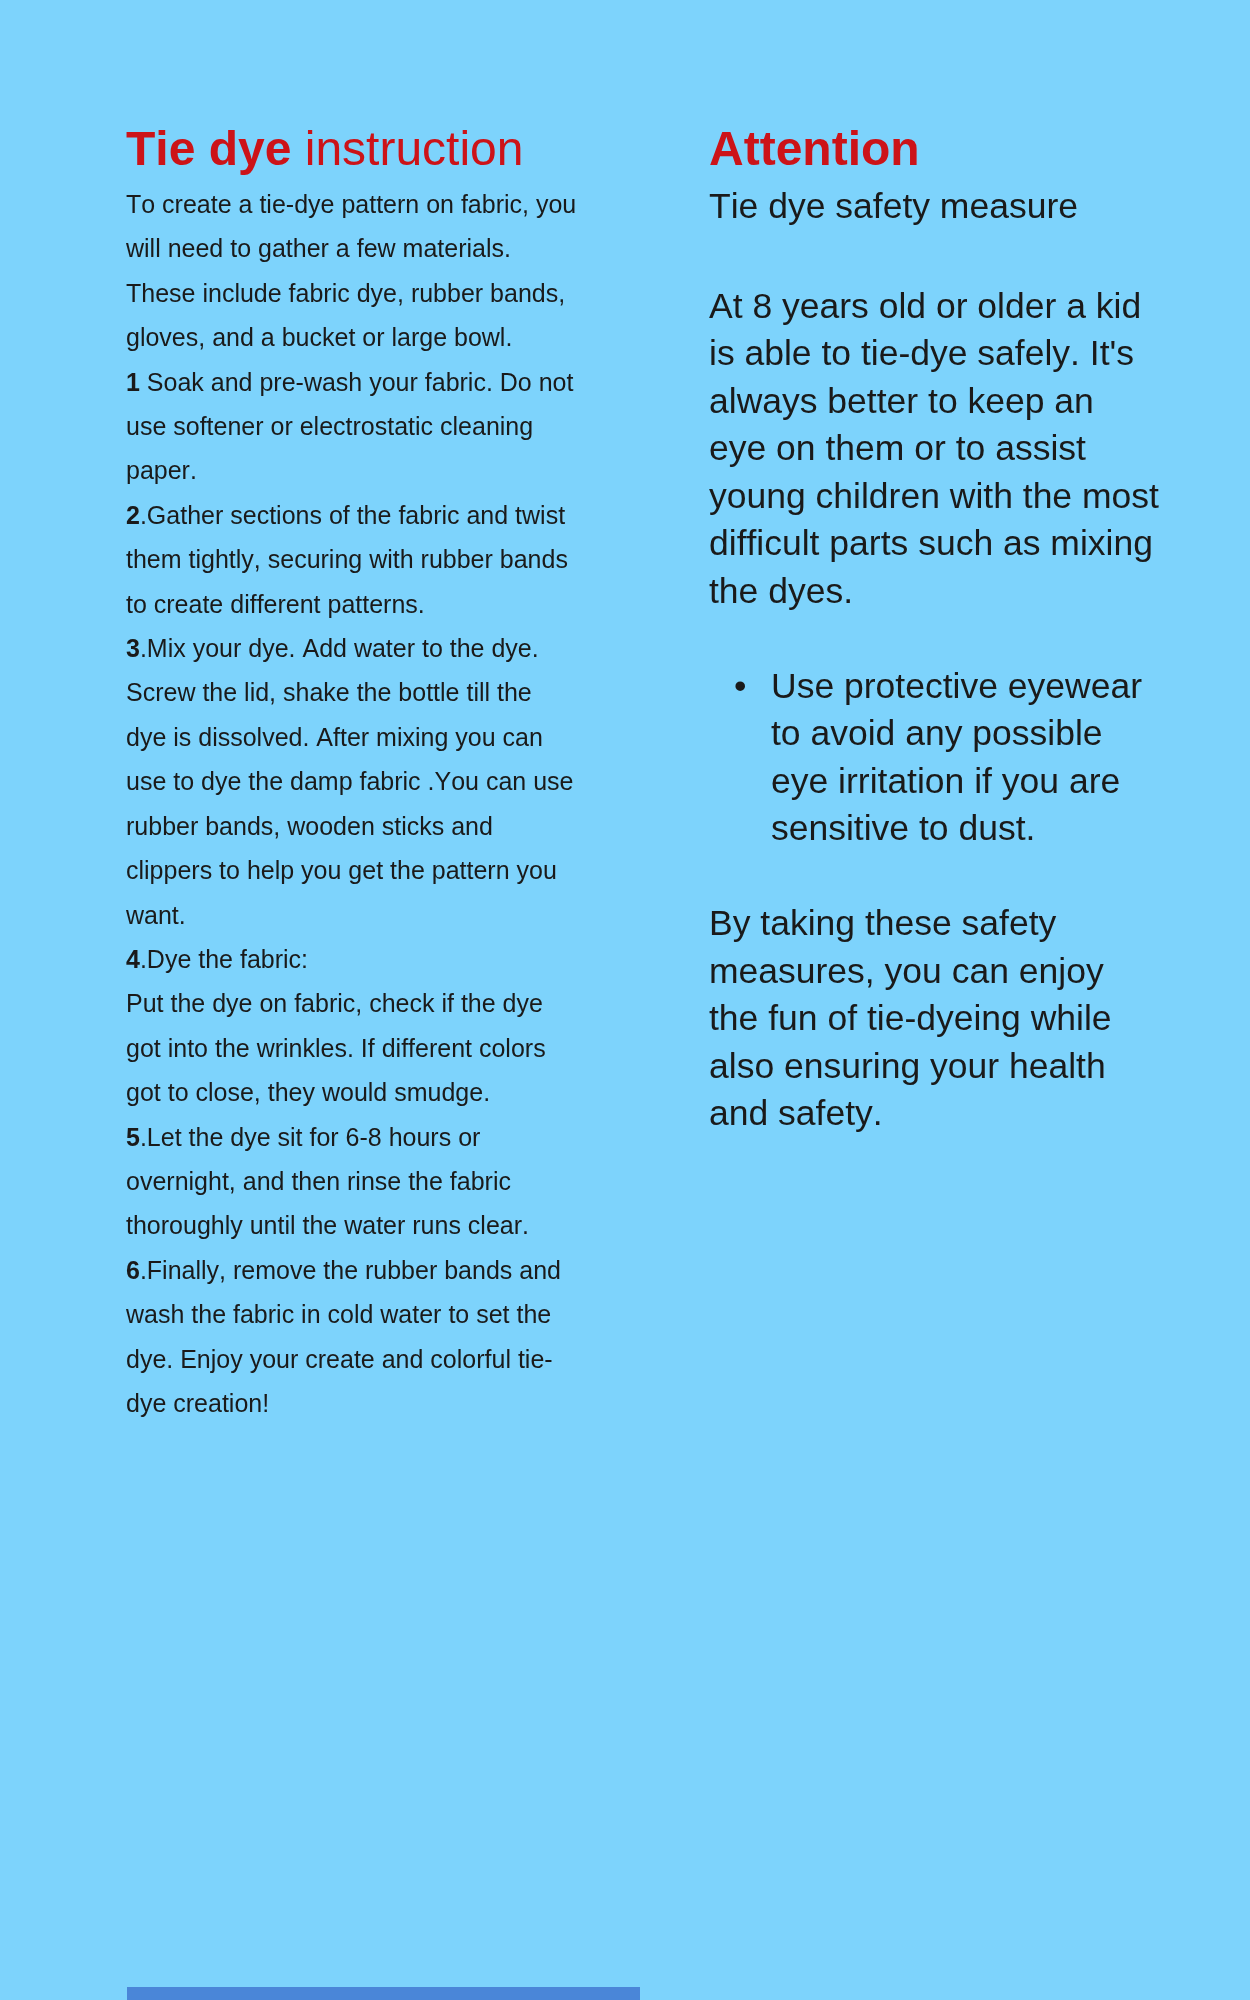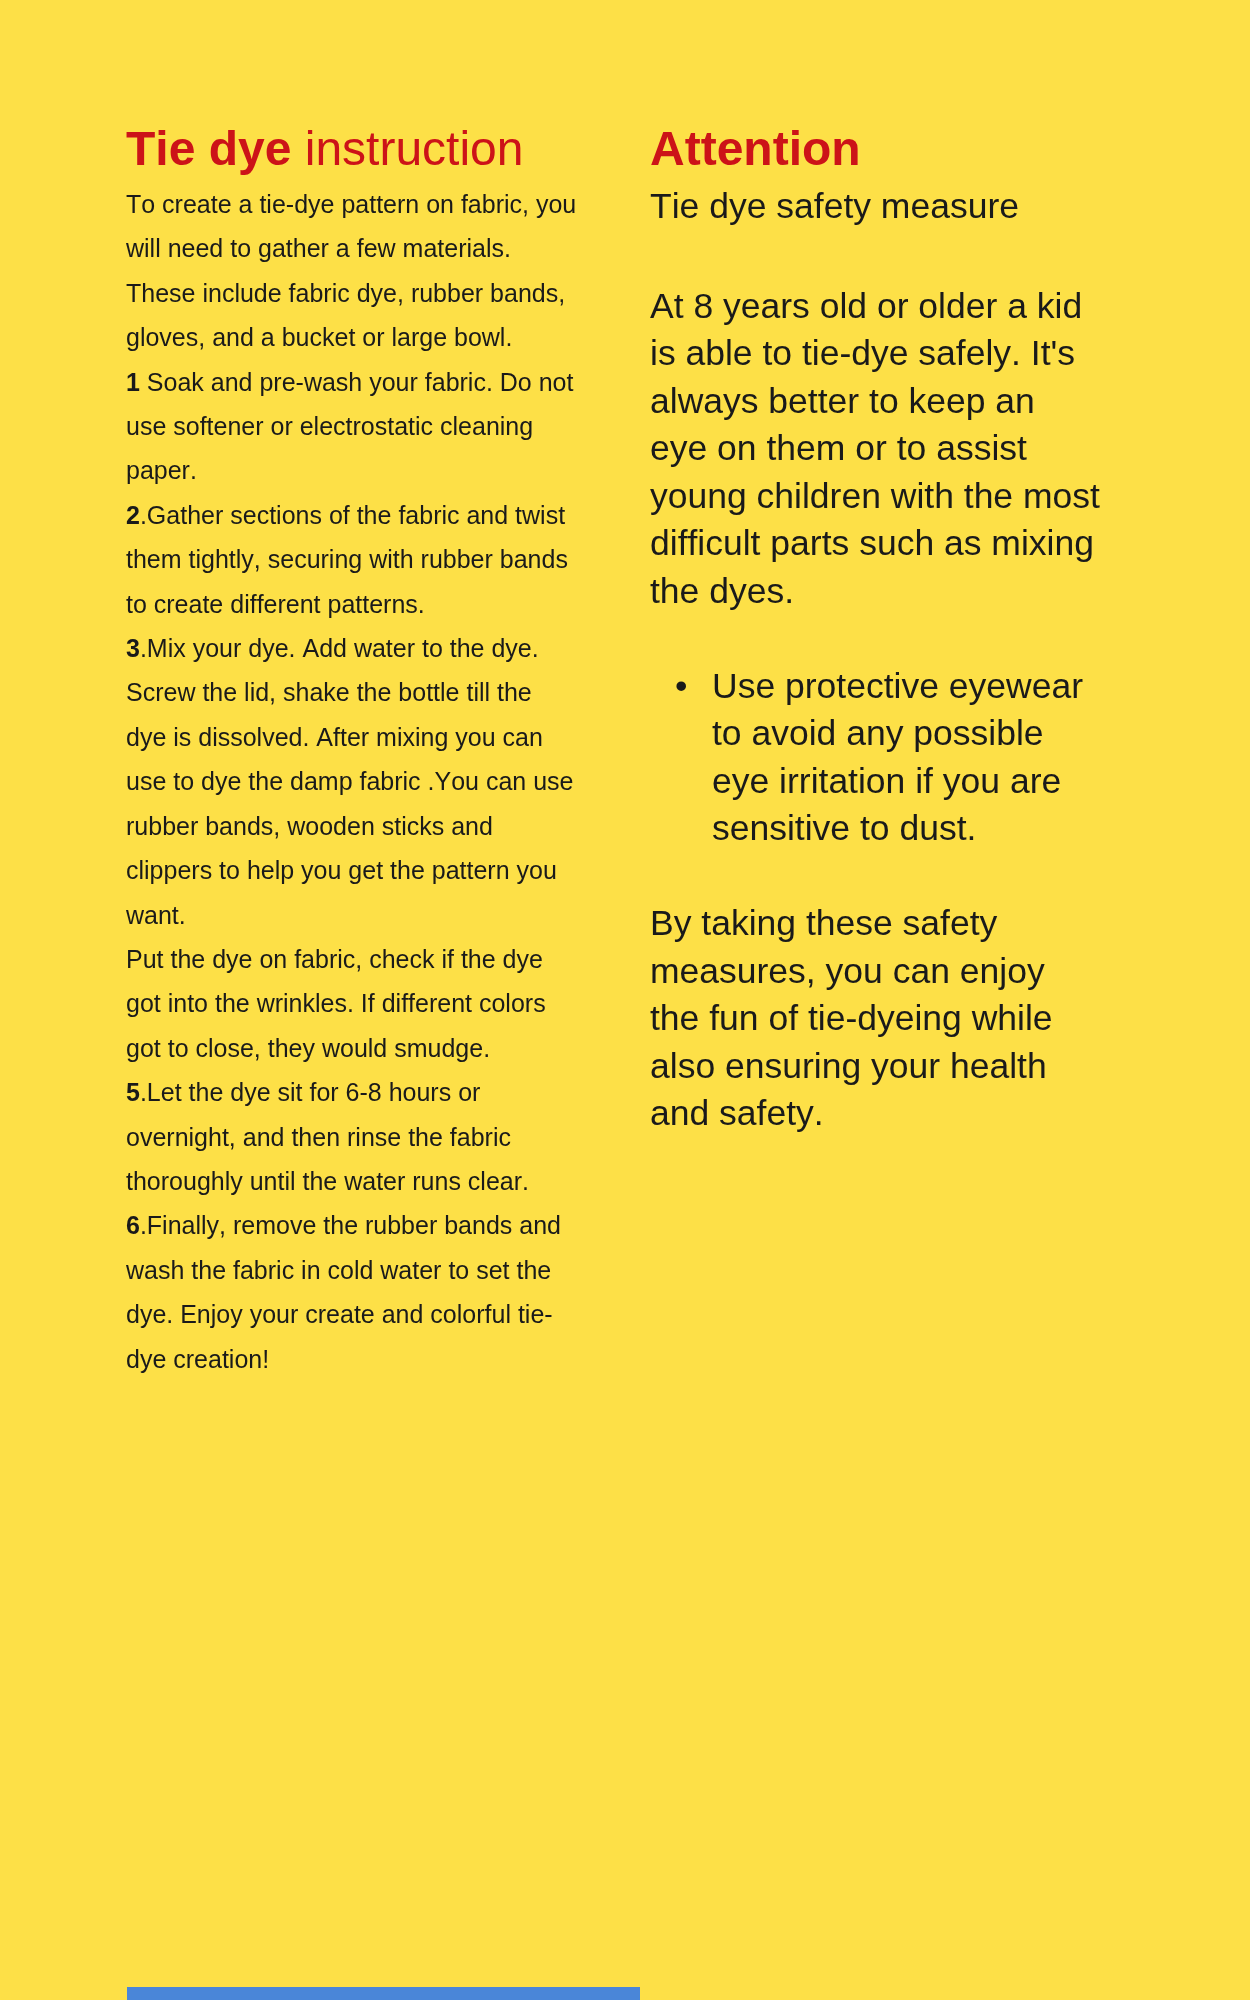--- a/index.html
+++ b/index.html
@@ -1,21 +1,21 @@
 <!DOCTYPE html>
 <html><head>
 <meta charset="utf-8">
 <style>
   * { margin:0; padding:0; box-sizing:border-box; font-kerning:none; font-variant-ligatures:none; }
   html,body { background:#ffffff; }
   body { width:1250px; height:2000px; font-family:"Liberation Sans", sans-serif; }
-  .page { position:relative; width:1250px; height:2000px; background:#fde047; overflow:hidden; }
+  .page { position:relative; width:1250px; height:2000px; background:#7dd3fc; overflow:hidden; }
   .col { position:absolute; top:125px; }
   .col-left  { left:126px; width:452px; }
-  .col-right { left:650px; width:450px; }
+  .col-right { left:709px; width:450px; }
   h1 { font-size:48px; line-height:48px; font-weight:700; color:#cc1318; white-space:nowrap; }
   .h-reg { font-weight:400; }
   .body { color:#1a1a1a; }
   .body-left  { margin-top:9px;  font-size:25px; line-height:44.4px; }
   .body-right { margin-top:10px; font-size:35.5px; line-height:47.5px; }
   p { margin:0; }
   .step b { font-weight:700; }
   .gap-lg { margin-top:52px; }
   ul.tips { list-style:none; margin-top:47.5px; }
   ul.tips li { position:relative; padding-left:62px; }
@@ -28,20 +28,21 @@
 
 <div class="page">
 
   <div class="col col-left">
     <h1><span class="h-bold">Tie dye</span><span class="h-reg"> instruction</span></h1>
     <div class="body body-left">
       <p>To create a tie-dye pattern on fabric, you will need to gather a few materials. These include fabric dye, rubber bands, gloves, and a bucket or large bowl.</p>
       <p class="step"><b>1</b><span> Soak and pre-wash your fabric. Do not use softener or electrostatic cleaning paper.</span></p>
       <p class="step"><b>2</b><span>.Gather sections of the fabric and twist them tightly, securing with rubber bands to create different patterns.</span></p>
       <p class="step"><b>3</b><span>.Mix your dye. Add water to the dye. Screw the lid, shake the bottle till the dye is dissolved. After mixing you can use to dye the damp fabric .You can use rubber bands, wooden sticks and clippers to help you get the pattern you want.</span></p>
+      <p class="step"><b>4</b><span>.Dye the fabric:</span></p>
       <p class="step"><b></b><span>Put the dye on fabric, check if the dye got into the wrinkles. If different colors got to close, they would smudge.</span></p>
       <p class="step"><b>5</b><span>.Let the dye sit for 6-8 hours or overnight, and then rinse the fabric thoroughly until the water runs clear.</span></p>
       <p class="step"><b>6</b><span>.Finally, remove the rubber bands and wash the fabric in cold water to set the dye. Enjoy your create and colorful tie-dye creation!</span></p>
     </div>
   </div>
 
   <div class="col col-right">
     <h1>Attention</h1>
     <div class="body body-right">
       <div class="block">

